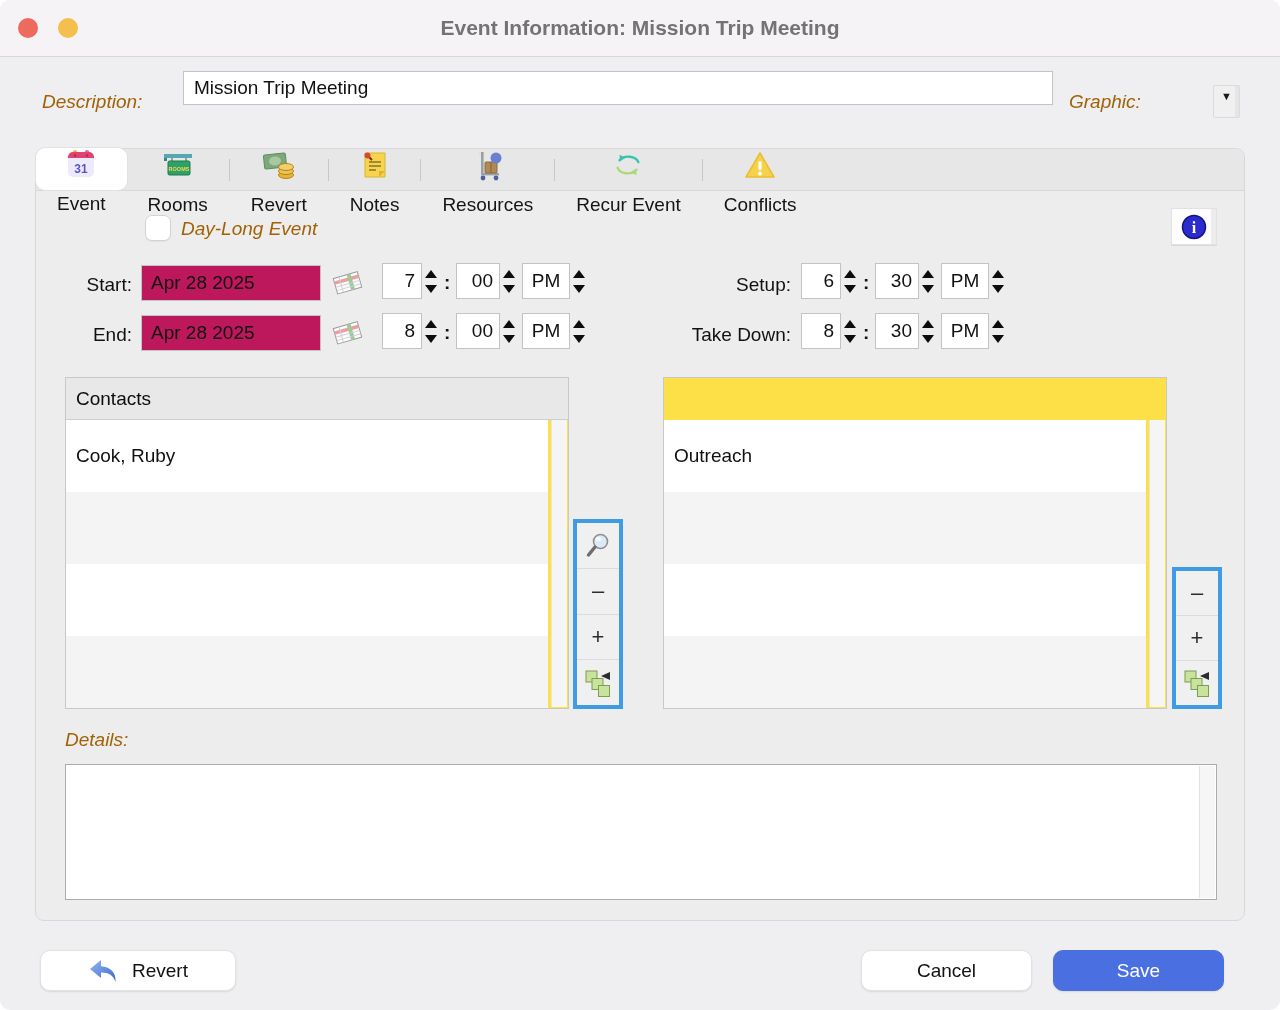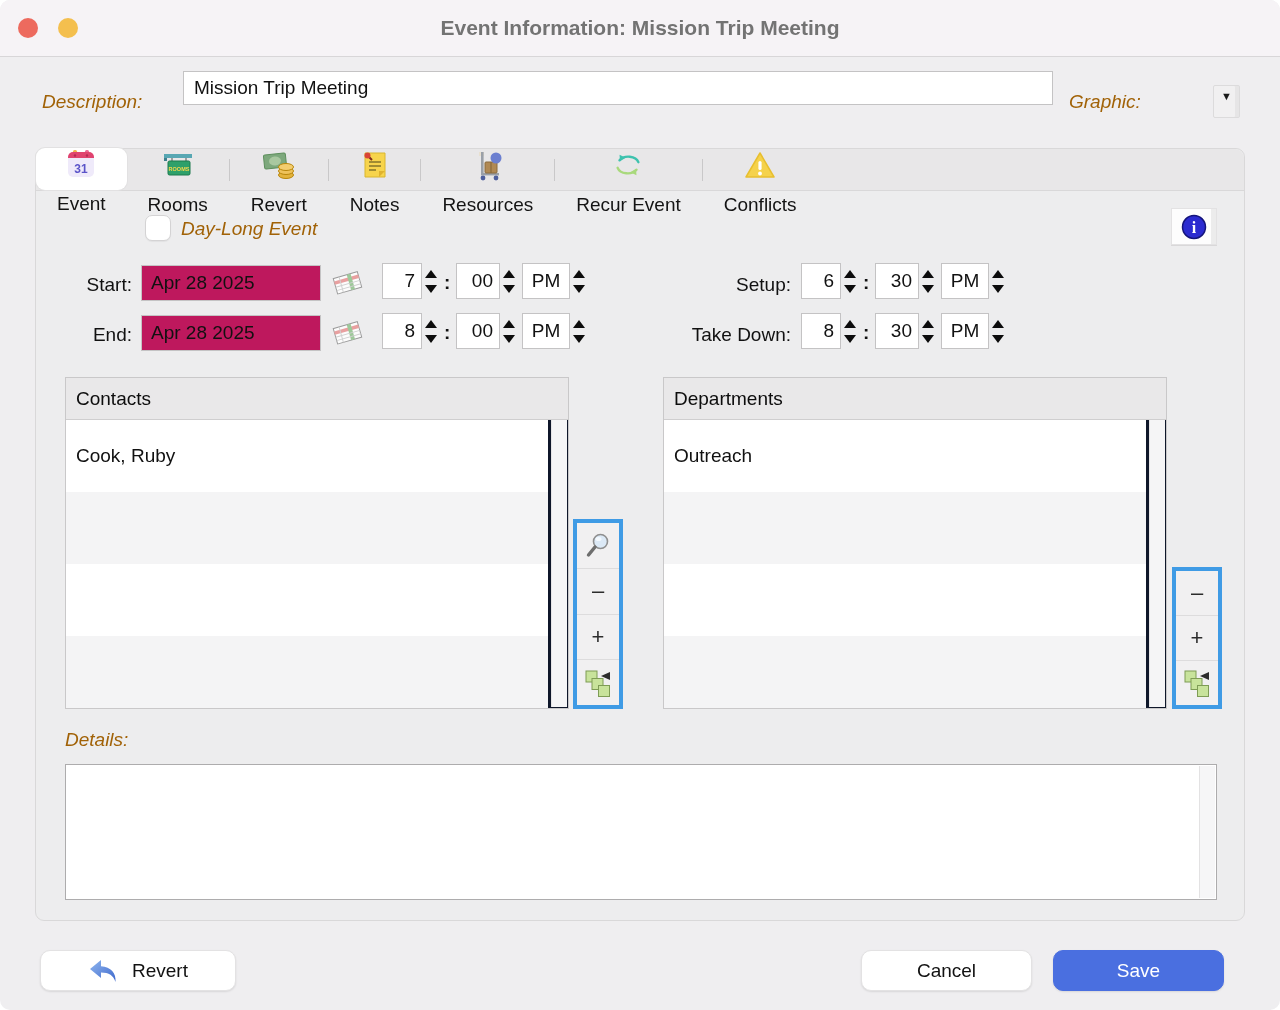--- a/index.html
+++ b/index.html
@@ -82,21 +82,21 @@
     position:absolute;width:18px;height:36px;display:flex;flex-direction:column;
     align-items:center;justify-content:center;gap:7px;cursor:default;
   }
   .tri-up{width:0;height:0;border-left:6px solid transparent;border-right:6px solid transparent;border-bottom:8px solid #0c0c0c;}
   .tri-down{width:0;height:0;border-left:6px solid transparent;border-right:6px solid transparent;border-top:8px solid #0c0c0c;}
   .colon{position:absolute;font-size:19px;font-weight:700;}
   .calbtn{position:absolute;width:40px;height:34px;background:transparent;border:none;padding:0;}
   
   .listpanel{
     position:absolute;width:504px;height:332px;box-sizing:border-box;
-    border:1px solid #c9c8c9;background:#0f172a;overflow:hidden;
+    border:1px solid #c9c8c9;background:#fde047;overflow:hidden;
   }
   .listheader{
     height:42px;box-sizing:border-box;background:#e9e8e9;border-bottom:1px solid #cfcecf;
     display:flex;align-items:center;padding:0 10px;font-size:19px;color:#0d0d0d;
   }
   .listrows{position:absolute;left:0;top:42px;right:20px;bottom:0;}
   .listrow{height:40px;display:flex;align-items:center;padding:16px 10px;font-size:19px;background:#fff;}
   .listrow:nth-child(even){background:#f4f4f5;}
   .listtrack{
     position:absolute;top:42px;right:1px;bottom:1px;width:15px;
@@ -417,21 +417,20 @@
         <svg width="28" height="28" viewBox="0 0 28 28">
           <rect x="2" y="2" width="11" height="11" fill="#c8e39b" stroke="#7e9c55"></rect>
           <path d="M26 3 v8 l-9 -4 z" fill="#2c2c2c"></path>
           <rect x="8" y="9.5" width="11" height="11" fill="#c8e39b" stroke="#7e9c55"></rect>
           <rect x="14.5" y="16.5" width="11" height="11" fill="#c8e39b" stroke="#7e9c55"></rect>
         </svg>
       </button>
     </div>
 
     <div class="listpanel" style="left:627px;top:228px;">
-      <div class="listheader">Departments</div>
       <div class="listrows">
         <div class="listrow">Outreach</div>
         <div class="listrow"></div>
         <div class="listrow"></div>
         <div class="listrow"></div>
         <div class="listrow"></div>
         <div class="listrow"></div>
         <div class="listrow"></div>
         <div class="listrow"></div>
       </div>

